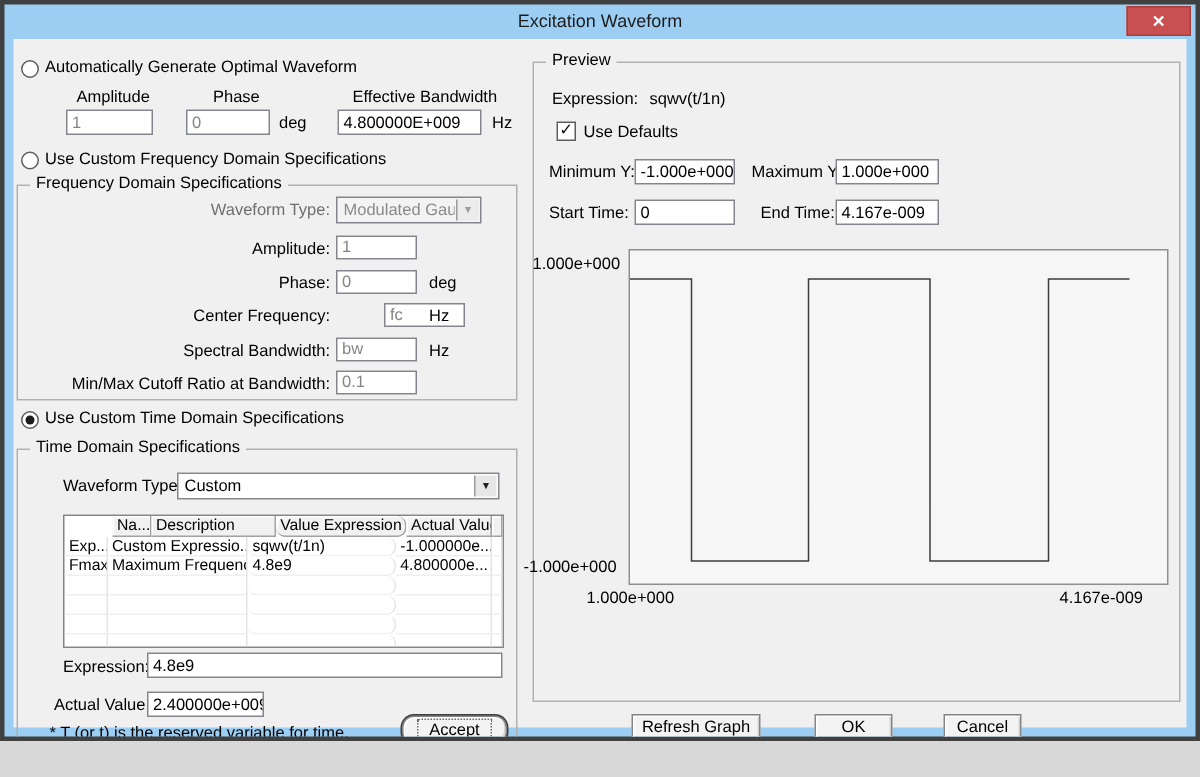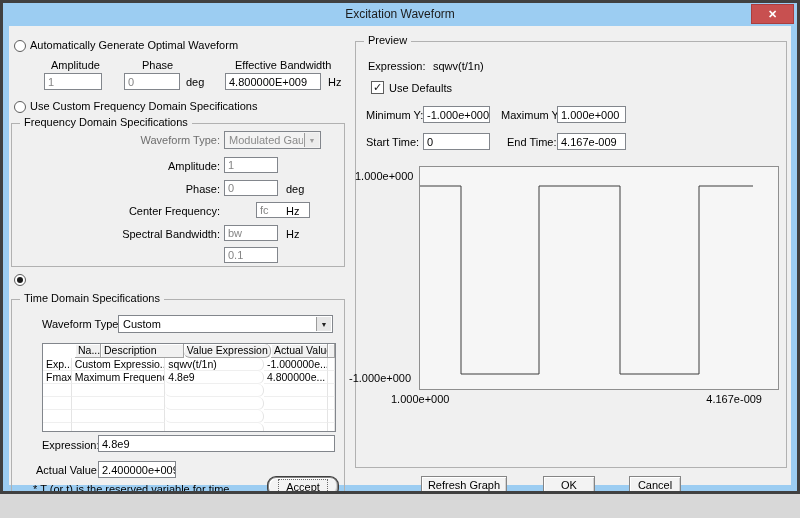--- a/index.html
+++ b/index.html
@@ -138,23 +138,25 @@
   <div class="fld dis" style="left:221px; top:154px; width:54px; height:16px;">1</div>
   <span class="lbl rlbl" style="left:30px; top:180px; width:187px;">Phase:</span>
   <div class="fld dis" style="left:221px; top:177px; width:54px; height:16px;">0</div>
   <span class="lbl" style="left:283px; top:180px;">deg</span>
   <span class="lbl rlbl" style="left:30px; top:202px; width:187px;">Center Frequency:</span>
   <div class="fld dis" style="left:221px; top:199px; width:54px; height:16px;margin-left:32px;">fc</div>
   <span class="lbl" style="left:283px; top:202px;">Hz</span>
   <span class="lbl rlbl" style="left:30px; top:225px; width:187px;">Spectral Bandwidth:</span>
   <div class="fld dis" style="left:221px; top:222px; width:54px; height:16px;">bw</div>
   <span class="lbl" style="left:283px; top:225px;">Hz</span>
+  <span class="lbl rlbl" style="left:30px; top:247px; width:187px;">Min/Max Cutoff Ratio at Bandwidth:</span>
   <div class="fld dis" style="left:221px; top:244px; width:54px; height:16px;">0.1</div>
 
   <span class="radio sel" style="left:11px; top:271px;"></span>
+  <span class="lbl" style="left:27px; top:270px;">Use Custom Time Domain Specifications</span>
 
   <div class="grp" style="left:8px; top:296px; width:334px; height:207px;">
     <span class="legend">Time Domain Specifications</span>
   </div>
   <span class="lbl" style="left:39px; top:315px;">Waveform Type:</span>
   <div class="combo" style="left:115px; top:312px; width:215px; height:18px;padding-left:15px;">
     <span class="val">Custom</span>
     <span class="drop">▼</span>
   </div>
 

